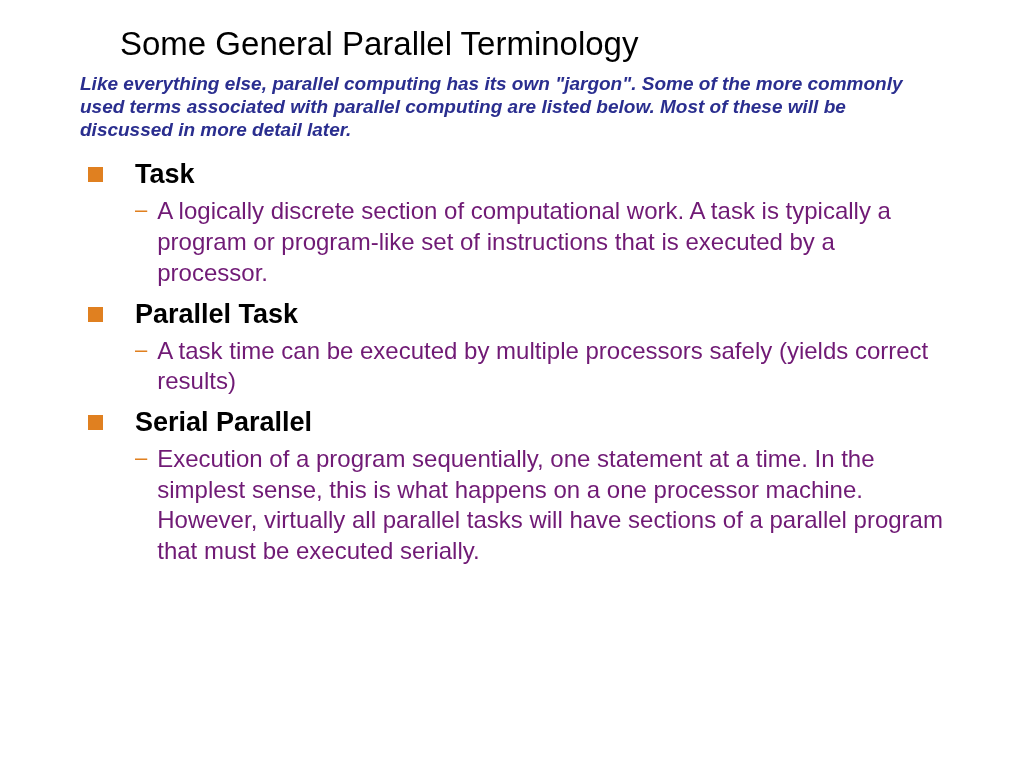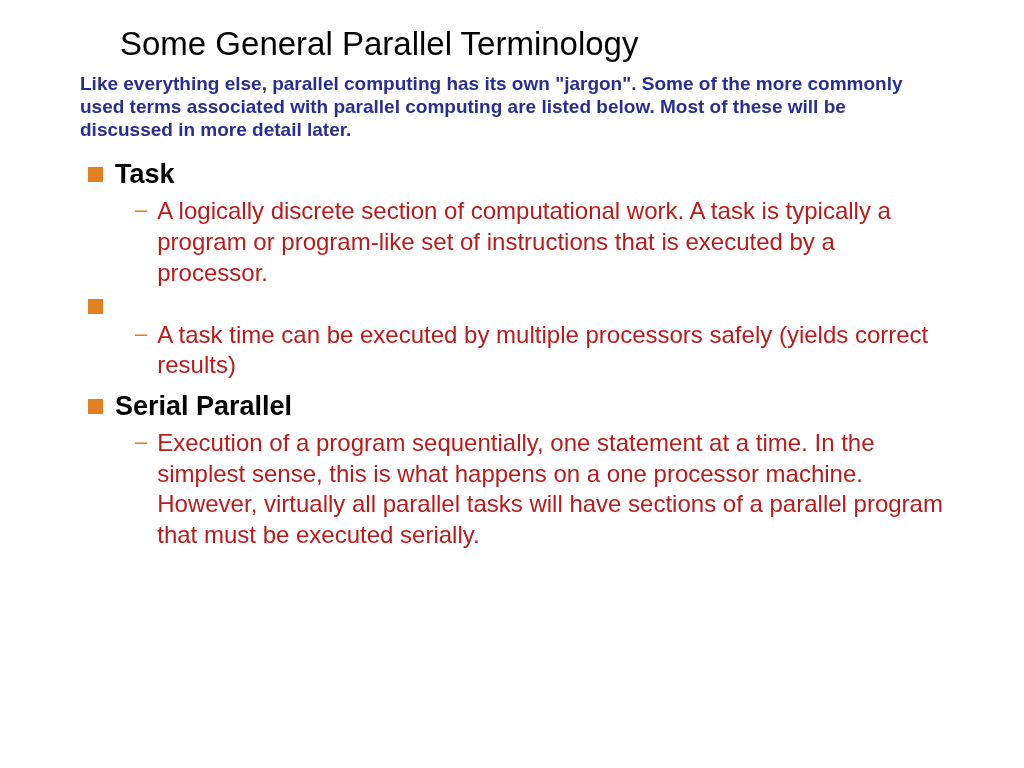--- a/index.html
+++ b/index.html
@@ -19,28 +19,30 @@
     font-weight: normal;
     margin: 0 0 10px 40px;
     color: #000;
   }
   .intro {
     font-size: 19px;
     font-weight: bold;
     color: #2a2e8f;
     line-height: 1.2;
     margin: 0 0 18px 0;
+    font-style: italic;
   }
   .term-item {
     margin-bottom: 10px;
   }
   .term-header {
     display: flex;
     align-items: center;
     margin-top: 4px;
+    gap: 20px;
   }
   .bullet-square {
     width: 15px;
     height: 15px;
     background: #e08020;
     margin-left: 8px;
     margin-right: 12px;
     flex-shrink: 0;
   }
   .term-name {
@@ -56,21 +58,21 @@
   }
   .dash-bullet {
     color: #e08020;
     font-size: 22px;
     margin-right: 10px;
     line-height: 1.3;
     flex-shrink: 0;
   }
   .term-desc {
     font-size: 24px;
-    color: #b91c1c;
+    color: #701a75;
     line-height: 1.28;
   }
 </style>
 </head>
 <body>
 
 <div class="slide">
   <h1 class="title">Some General Parallel Terminology</h1>
   <div class="intro">Like everything else, parallel computing has its own "jargon". Some of the more commonly used terms associated with parallel computing are listed below. Most of these will be discussed in more detail later.</div>
 
@@ -81,20 +83,21 @@
     </div>
     <div class="term-desc-row">
       <div class="dash-bullet">–</div>
       <div class="term-desc">A logically discrete section of computational work. A task is typically a program or program-like set of instructions that is executed by a processor.</div>
     </div>
   </div>
 
   <div class="term-item">
     <div class="term-header">
       <div class="bullet-square"></div>
+      <div class="term-name">Parallel Task</div>
     </div>
     <div class="term-desc-row">
       <div class="dash-bullet">–</div>
       <div class="term-desc">A task time can be executed by multiple processors safely (yields correct results)</div>
     </div>
   </div>
 
   <div class="term-item">
     <div class="term-header">
       <div class="bullet-square"></div>

